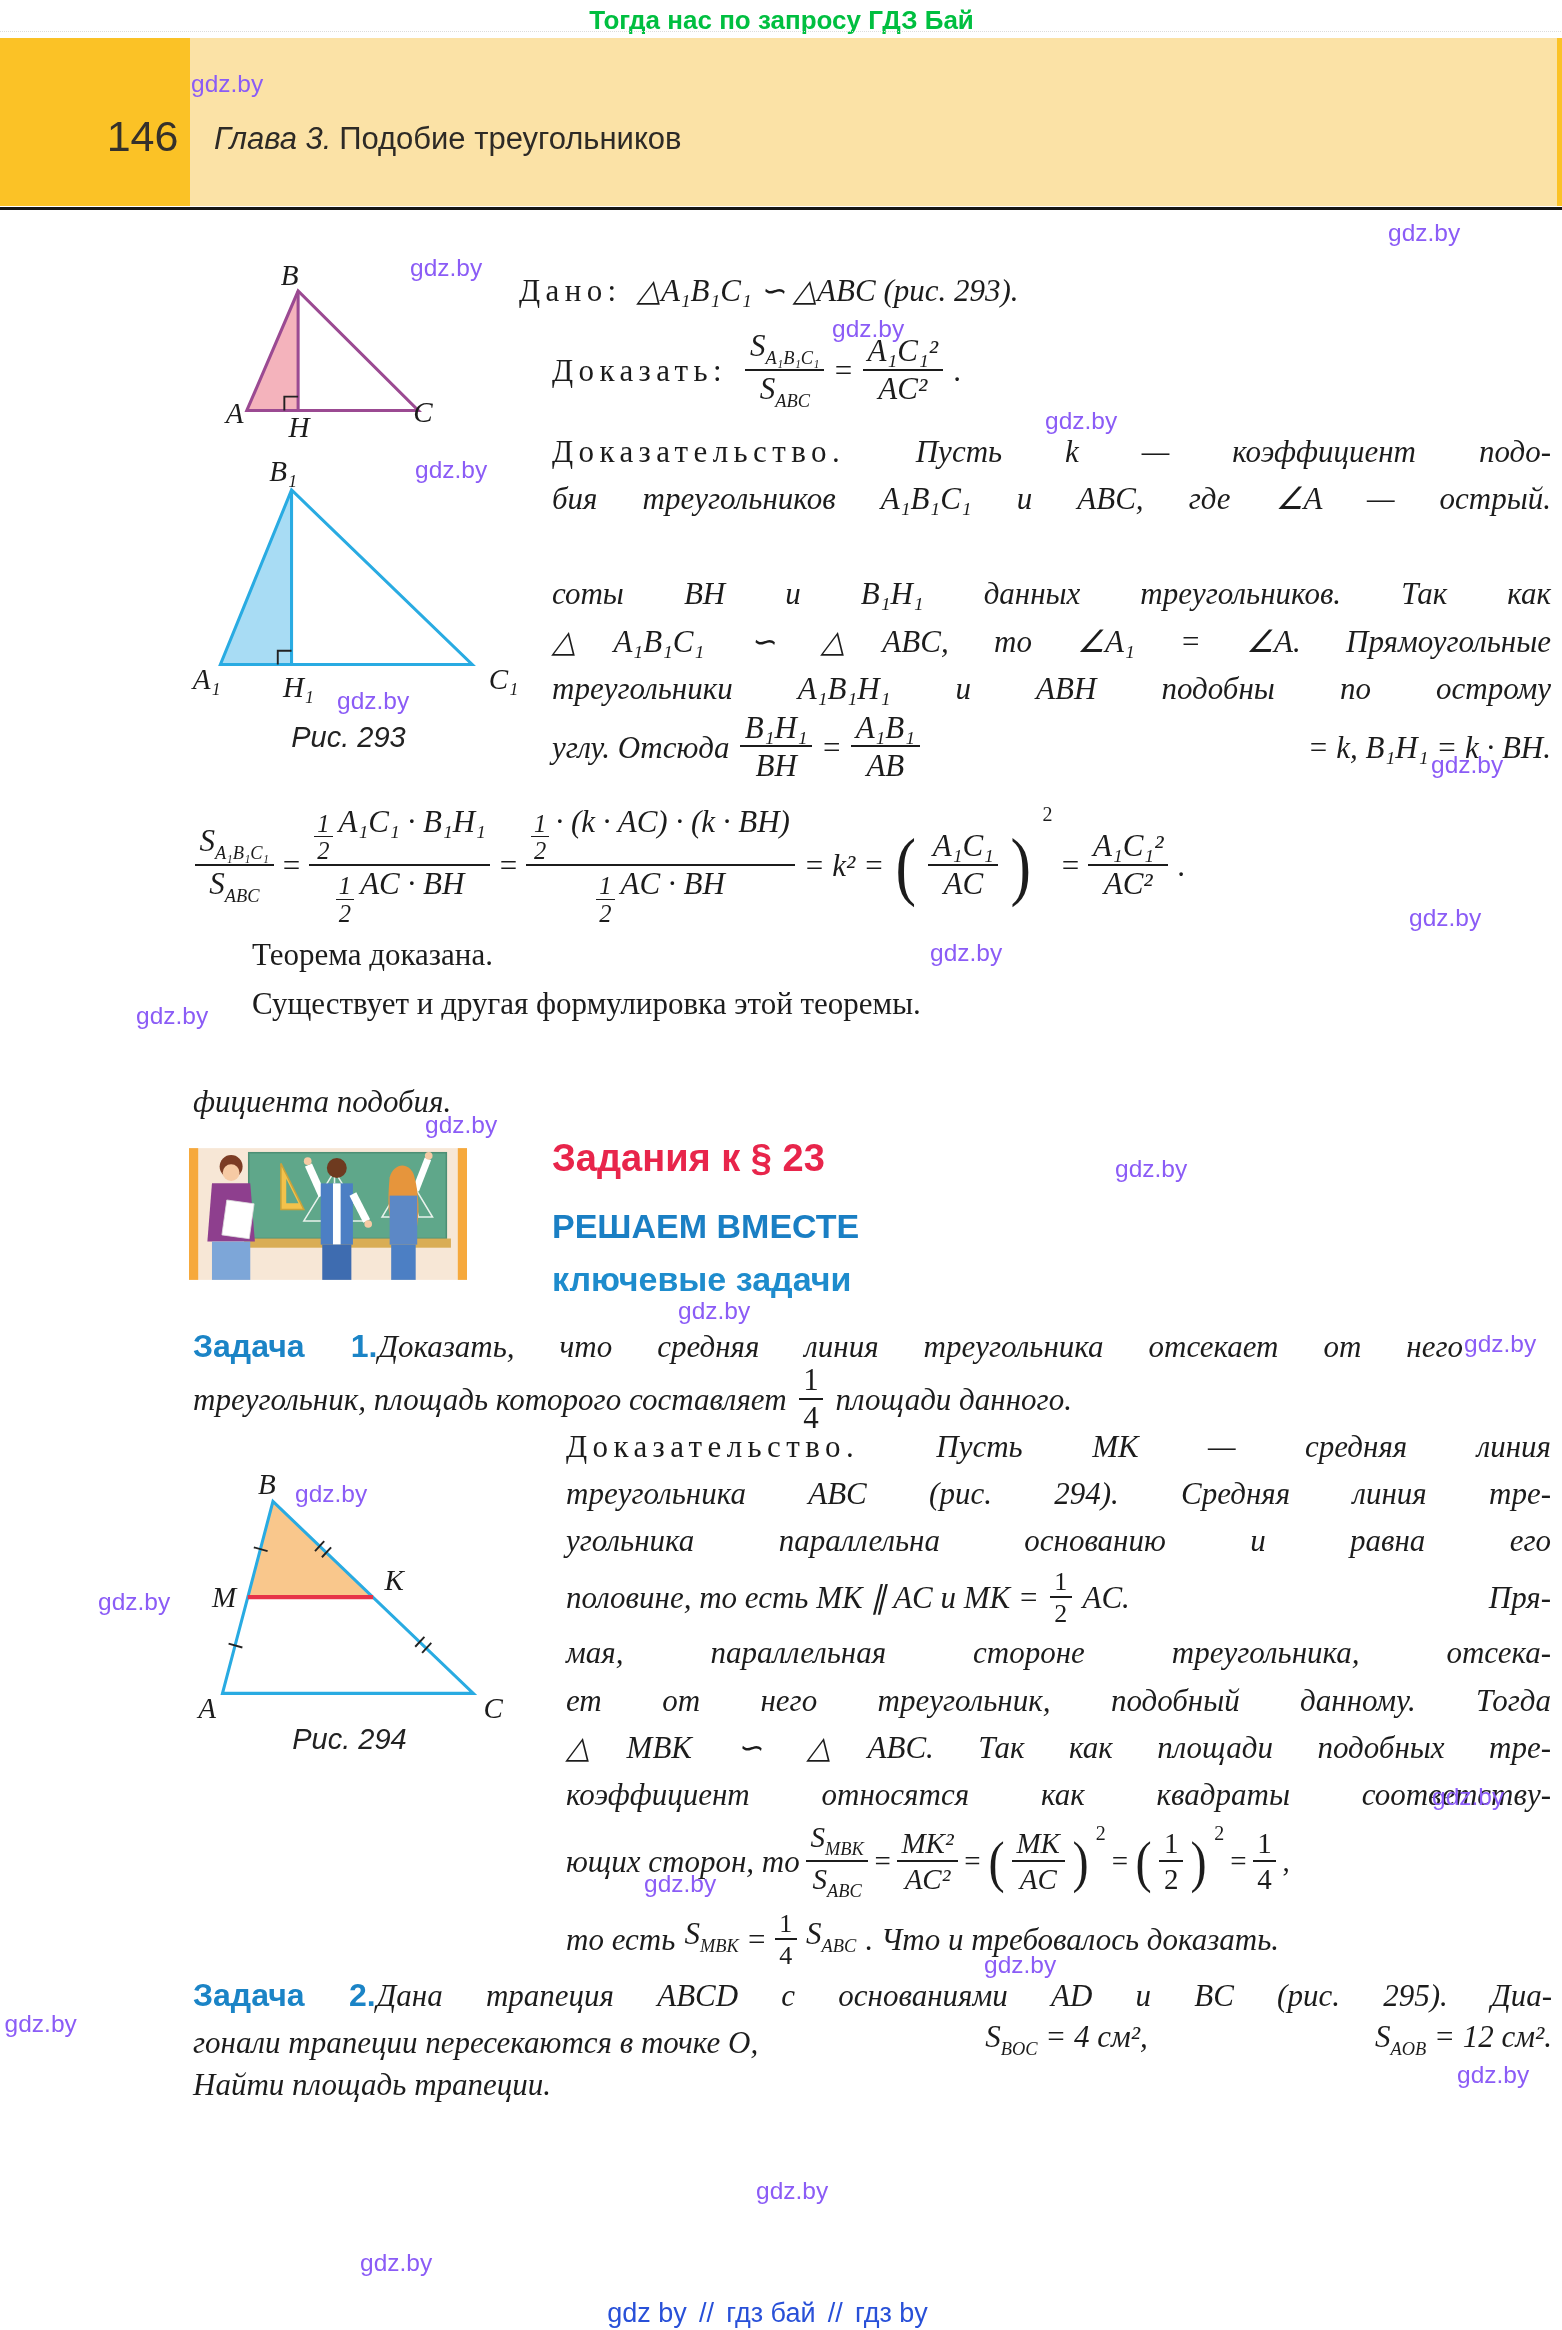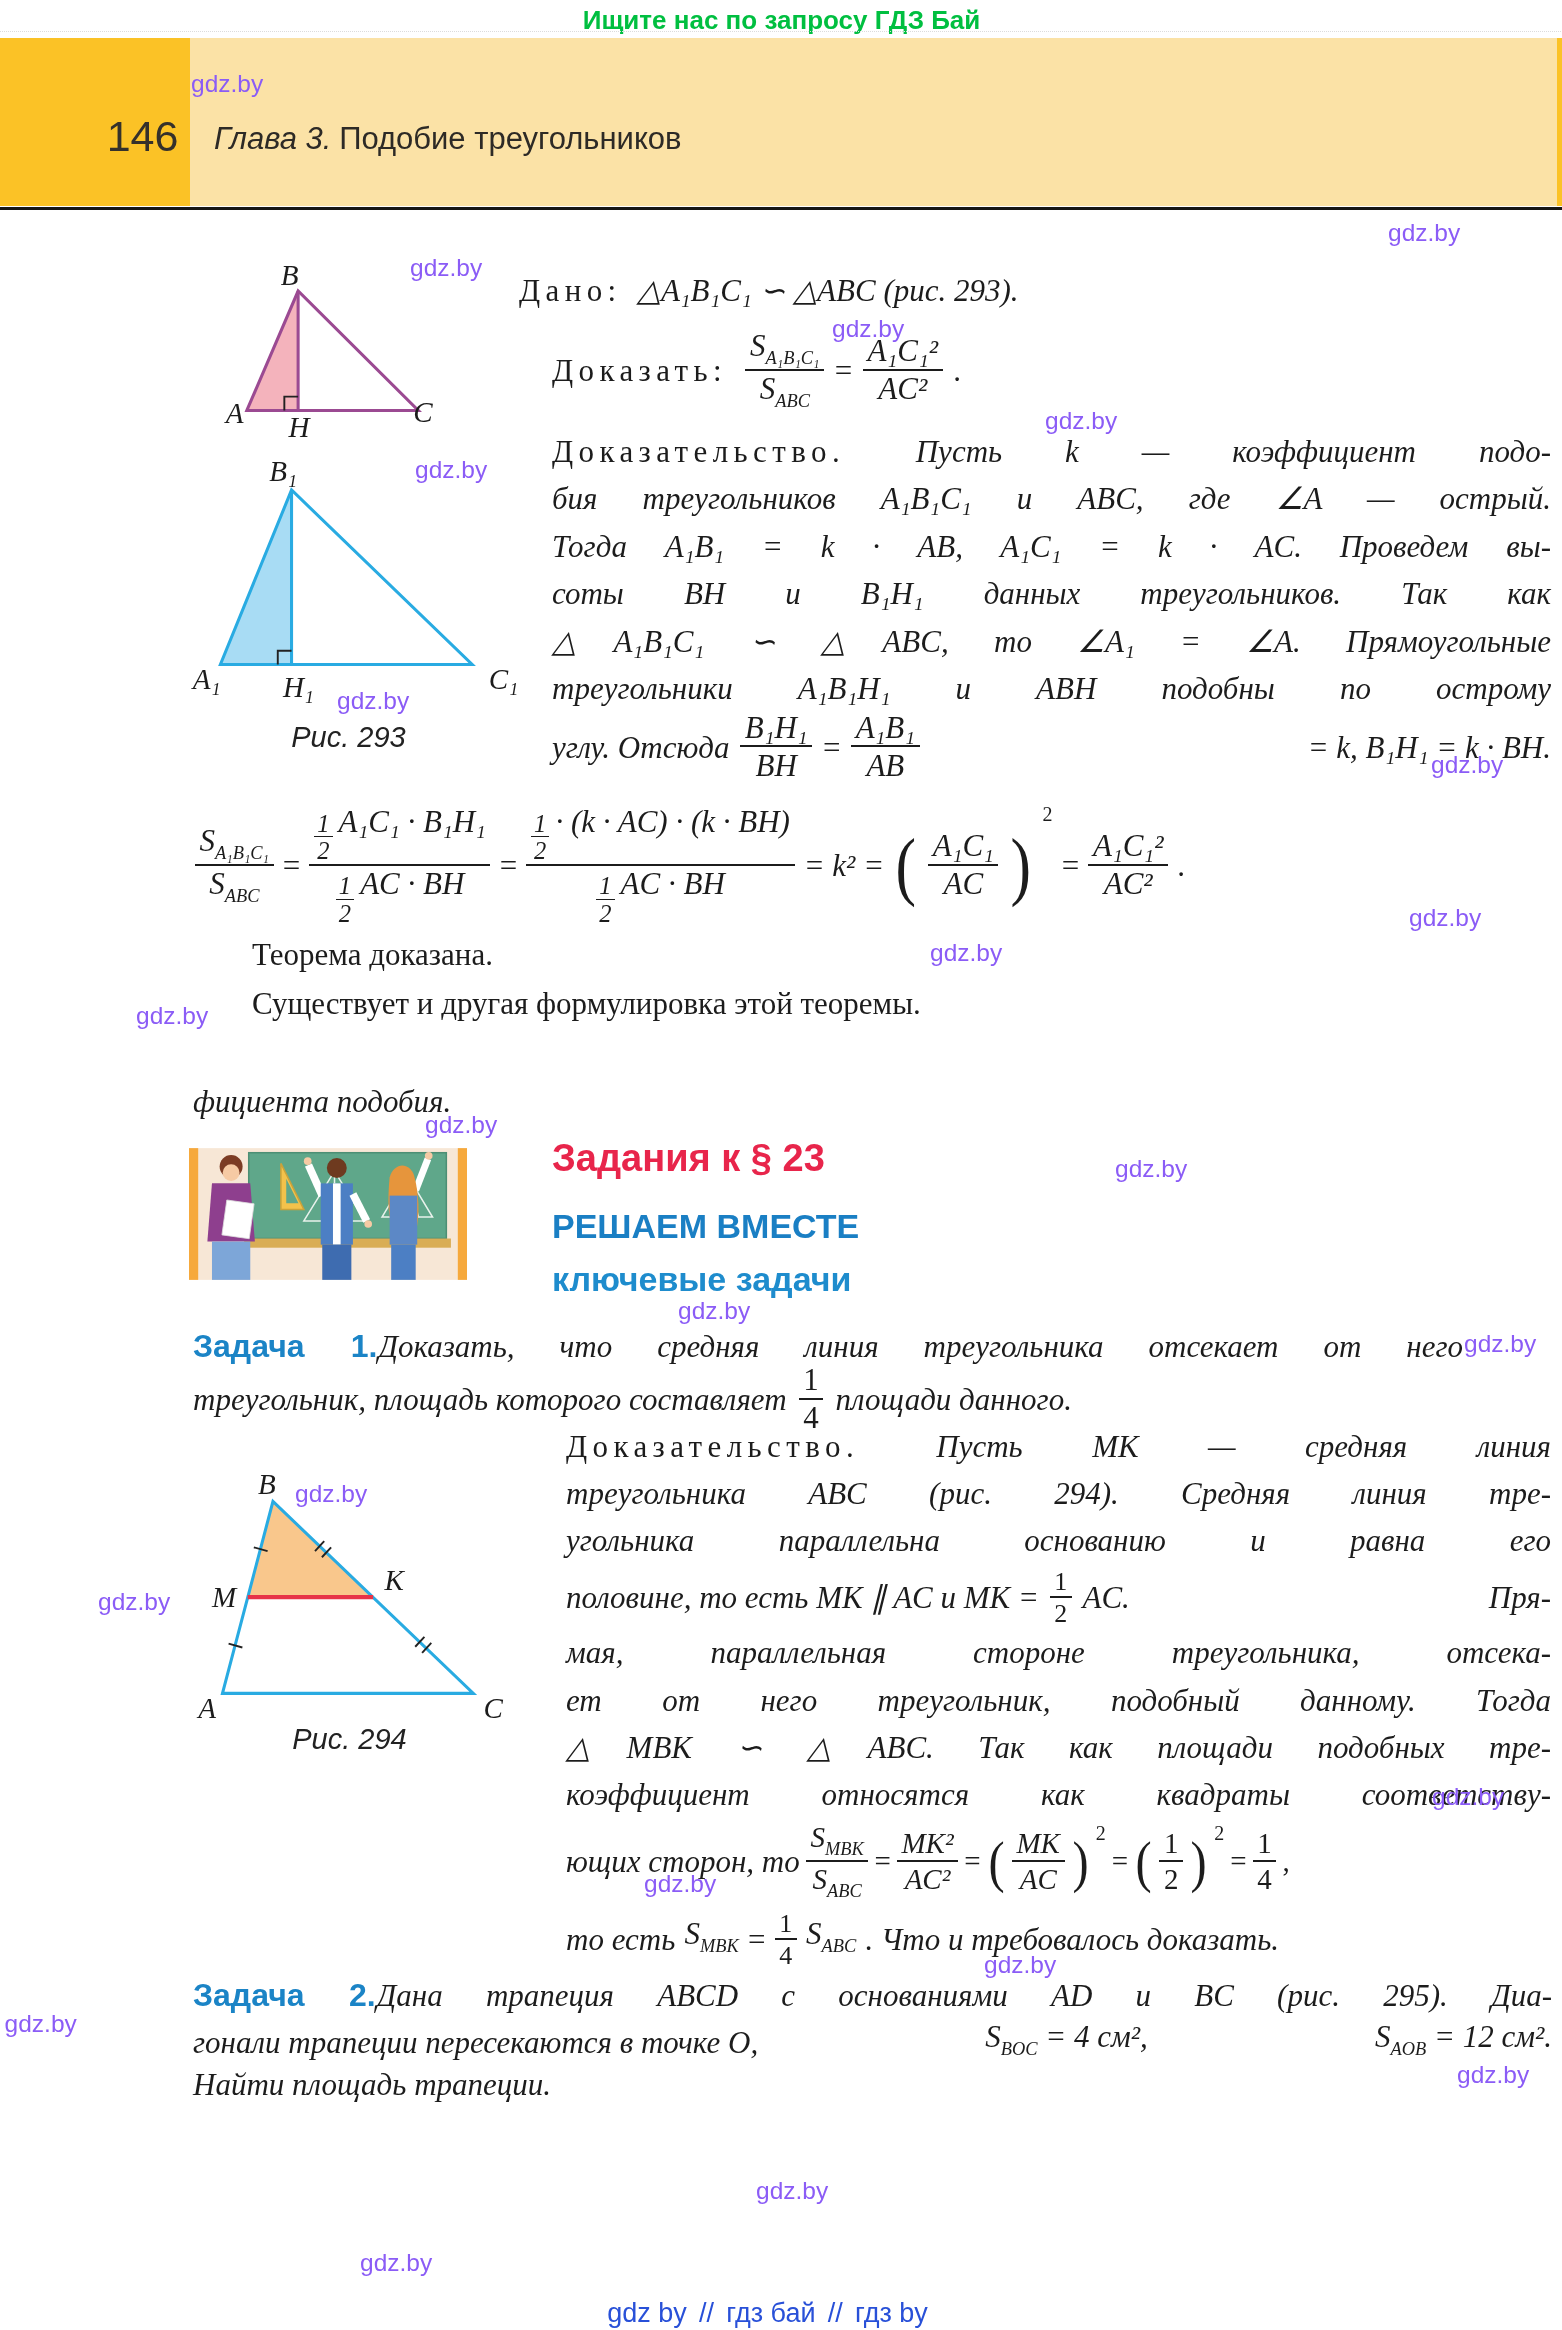--- a/index.html
+++ b/index.html
@@ -54,21 +54,21 @@
   .footer-links{left:0;top:2298px;width:1535px;text-align:center;font-family:"Liberation Sans",sans-serif;
                 font-size:27px;color:var(--footer_blue);}
   .footer-links a{color:var(--footer_blue);text-decoration:none;margin:0 7.7px;}
   .footer-links .sep{margin:0 4.6px;}
 </style>
 </head>
 <body>
 
 <div id="canvas">
 
-  <div class="abs top-note">Ищите нас по запросу ГДЗ Бай</div>
+  <div class="abs top-note">Тогда нас по запросу ГДЗ Бай</div>
   <div class="abs top-dotted"></div>
 
   <div class="abs band">
     <div class="abs band-dark"></div>
     <div class="abs band-dark-r"></div>
   </div>
   <div class="abs page-num">146</div>
   <div class="abs chapter">
     <span class="ital">Глава 3.</span><span>Подобие треугольников</span>
   </div>
@@ -113,21 +113,20 @@
       <span class="d">AC²</span>
     </span>
     <span>.</span>
   </div>
 
   <div class="line jl" style="left:552px;top:433px;width:999px">
     <span class="spw">Доказательство.</span>
     <span class="it">Пусть k — коэффициент подо-</span>
   </div>
   <div class="line jl it" style="left:552px;top:480px;width:999px">бия треугольников A₁B₁C₁ и ABC, где ∠A — острый.</div>
-  <div class="line jl it" style="left:552px;top:528px;width:999px">Тогда A₁B₁ = k · AB, A₁C₁ = k · AC. Проведем вы-</div>
   <div class="line jl it" style="left:552px;top:575px;width:999px">соты BH и B₁H₁ данных треугольников. Так как</div>
   <div class="line jl it" style="left:552px;top:623px;width:999px">△A₁B₁C₁ ∽ △ABC, то ∠A₁ = ∠A. Прямоугольные</div>
   <div class="line jl it" style="left:552px;top:670px;width:999px">треугольники A₁B₁H₁ и ABH подобны по острому</div>
   <div class="line flexline gap14" style="left:552px;top:705px;width:999px;height:84px">
     <span class="it">углу. Отсюда</span>
     <span class="fr it">
       <span class="n">B₁H₁</span>
         <span class="d">BH</span>
     </span>
     <span>=</span>

